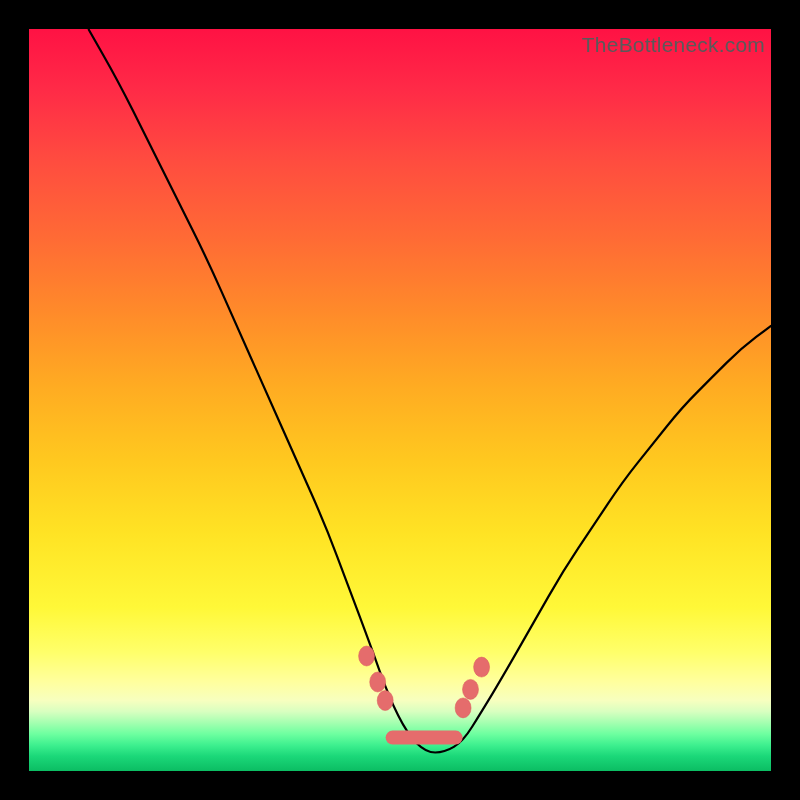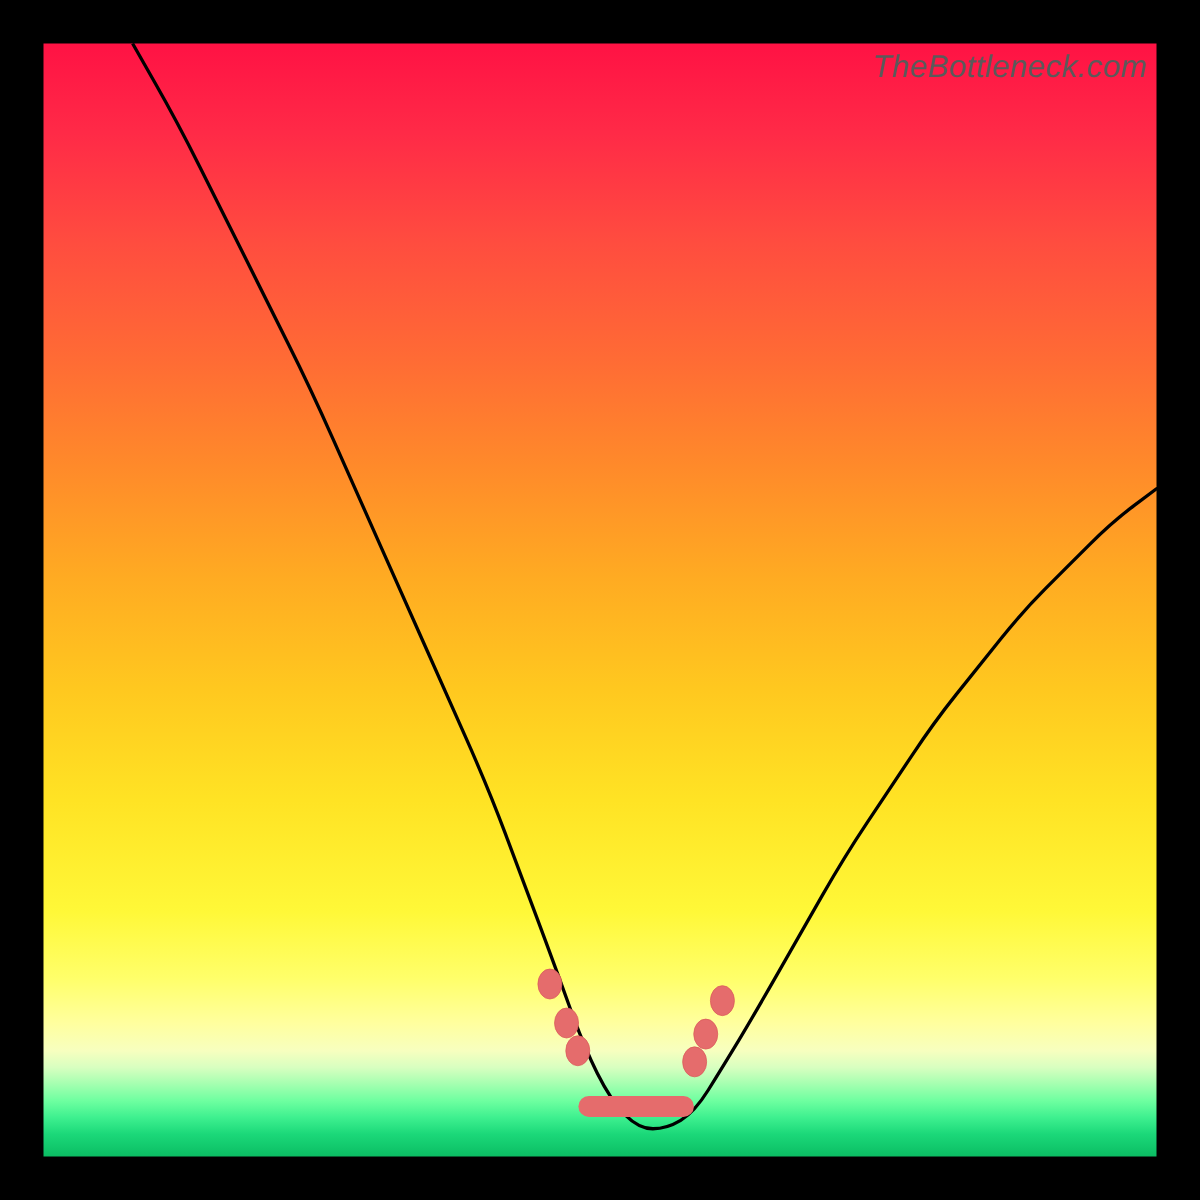--- a/index.html
+++ b/index.html
@@ -9,21 +9,20 @@
     height: 800px;
     background: #000;
     overflow: hidden;
     font-family: Arial, Helvetica, sans-serif;
   }
   .frame {
     position: relative;
     width: 800px;
     height: 800px;
     background: #000;
-    font-style: italic;
   }
   .plot-area {
     position: absolute;
     left: 29px;
     top: 29px;
     width: 742px;
     height: 742px;
     background: linear-gradient(
       to bottom,
       #ff1244 0%,

